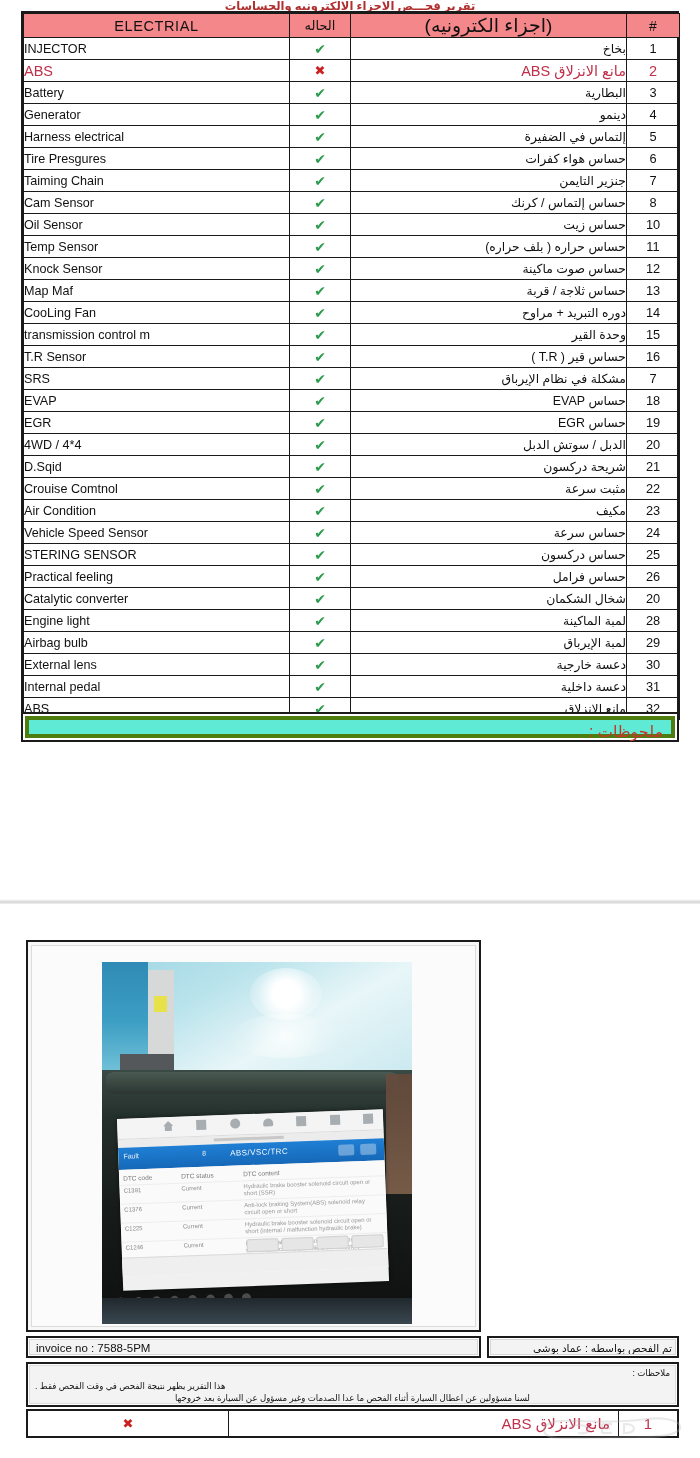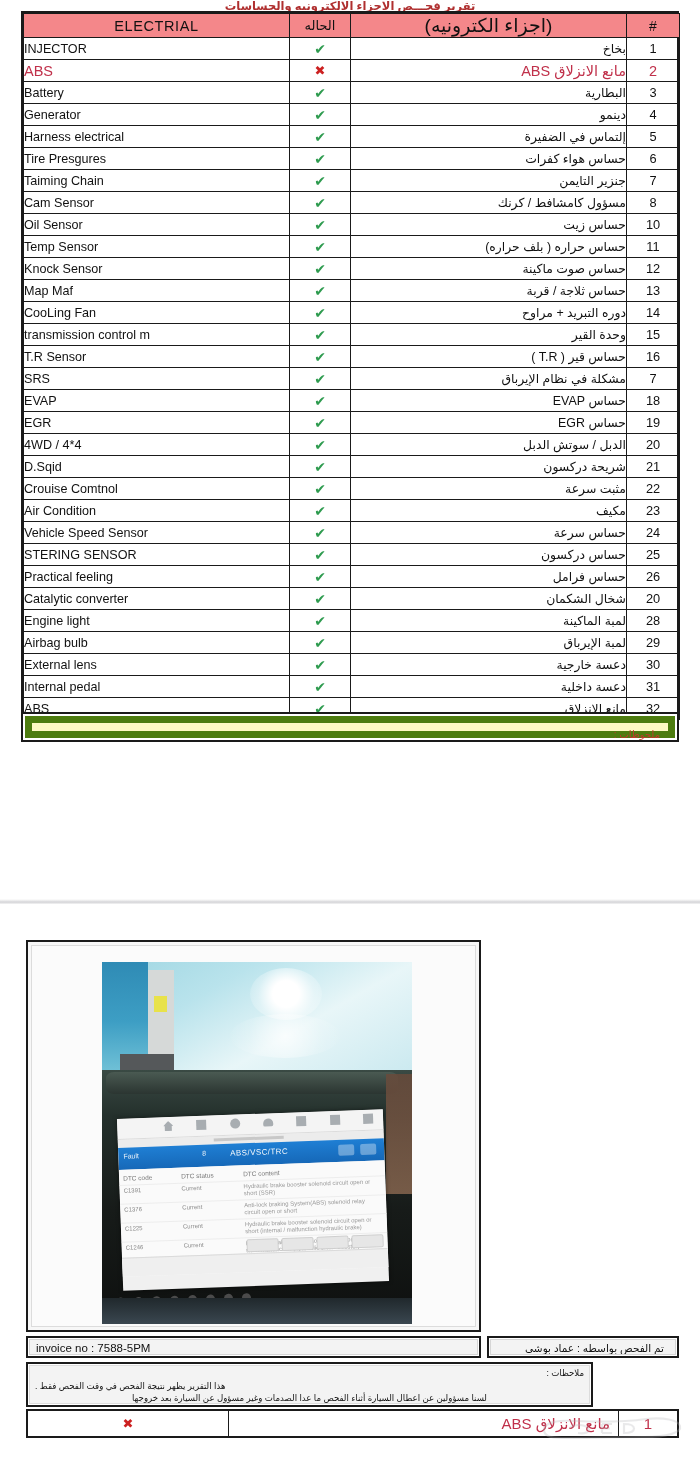--- a/index.html
+++ b/index.html
@@ -153,27 +153,27 @@
     width: 658px;
     height: 30px;
     border: 2px solid #1a1a1a;
     box-sizing: border-box;
     background: #fff;
     padding: 2px;
   }
   .notes-strip-inner {
     width: 100%;
     height: 100%;
-    border: 7px solid #4d7c0f;
-    box-sizing: border-box;
-    background: #fef9c3;
+    border: 4px solid #4d7c0f;
+    box-sizing: border-box;
+    background: #5eead4;
     direction: rtl;
     text-align: right;
     padding-right: 8px;
-    font-size: 10px;
+    font-size: 16px;
     color: #c0392b;
     line-height: 24px;
   }
 
   
   .section-divider {
     position: absolute;
     top: 899px;
     left: 0;
     width: 700px;
@@ -450,34 +450,34 @@
     background: #fff;
     padding: 1px;
   }
   .tech-bar-inner {
     width: 100%; height: 100%;
     border: 1px solid #d6d6d6;
     box-sizing: border-box;
     background: #f3f3f3;
     direction: rtl;
     text-align: right;
-    padding-right: 11px;
+    padding-right: 3px;
     font-size: 10.5px;
     color: #111;
     line-height: 16px;
     white-space: nowrap;
     overflow: hidden;
   }
 
   
   .disclaimer {
     position: absolute;
     top: 1362px;
     left: 26px;
-    width: 567px;
+    width: 653px;
     height: 45px;
     border: 2px solid #1a1a1a;
     box-sizing: border-box;
     background: #fff;
     padding: 1px;
   }
   .disclaimer-inner {
     width: 100%; height: 100%;
     border: 1px solid #dcdcdc;
     box-sizing: border-box;
@@ -609,21 +609,21 @@
         </tr>
         <tr>
           <td class="c-eng">Taiming Chain</td>
           <td class="c-stat"><span class="mark-ok">✔</span></td>
           <td class="c-ar">جنزير التايمن</td>
           <td class="c-num">7</td>
         </tr>
         <tr>
           <td class="c-eng">Cam Sensor</td>
           <td class="c-stat"><span class="mark-ok">✔</span></td>
-          <td class="c-ar">مسؤول كامشافط / كرنك</td>
+          <td class="c-ar">حساس إلتماس / كرنك</td>
           <td class="c-num">8</td>
         </tr>
         <tr>
           <td class="c-eng">Oil Sensor</td>
           <td class="c-stat"><span class="mark-ok">✔</span></td>
           <td class="c-ar">حساس زيت</td>
           <td class="c-num">10</td>
         </tr>
         <tr>
           <td class="c-eng">Temp Sensor</td>

